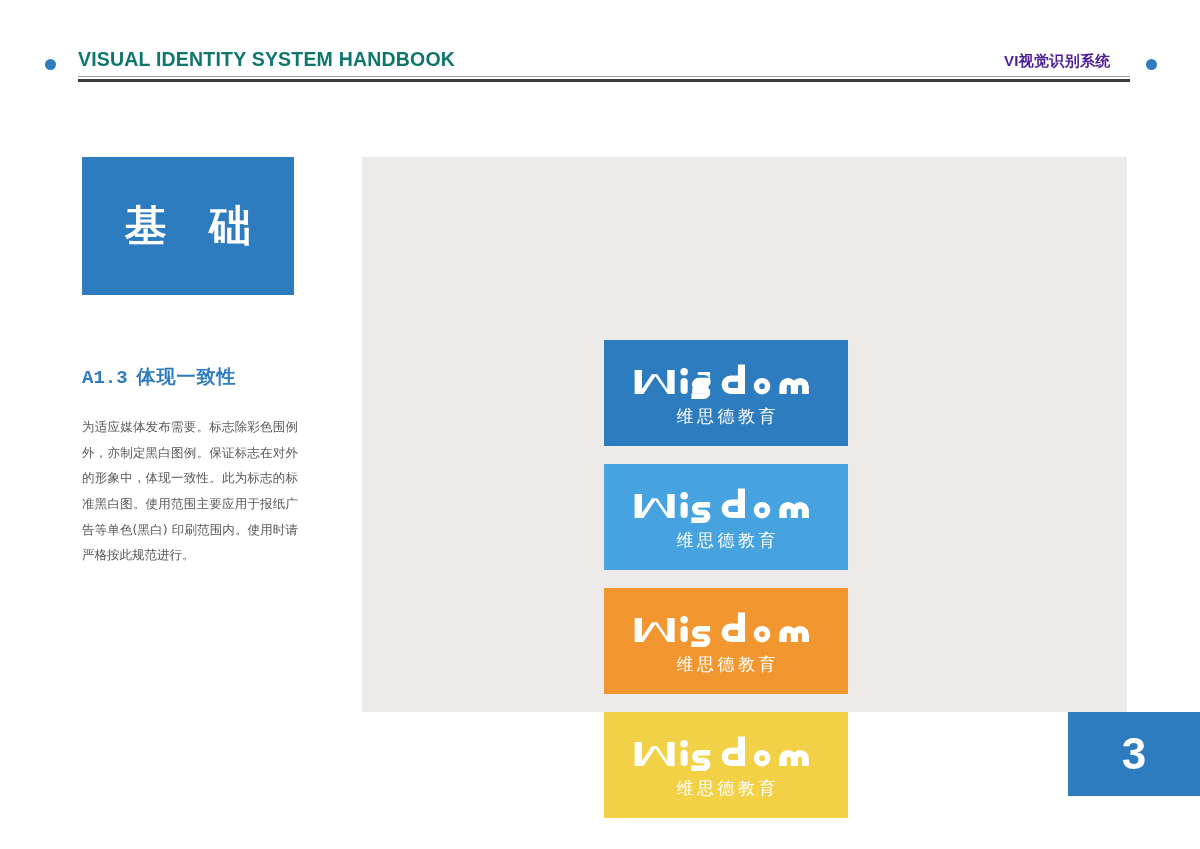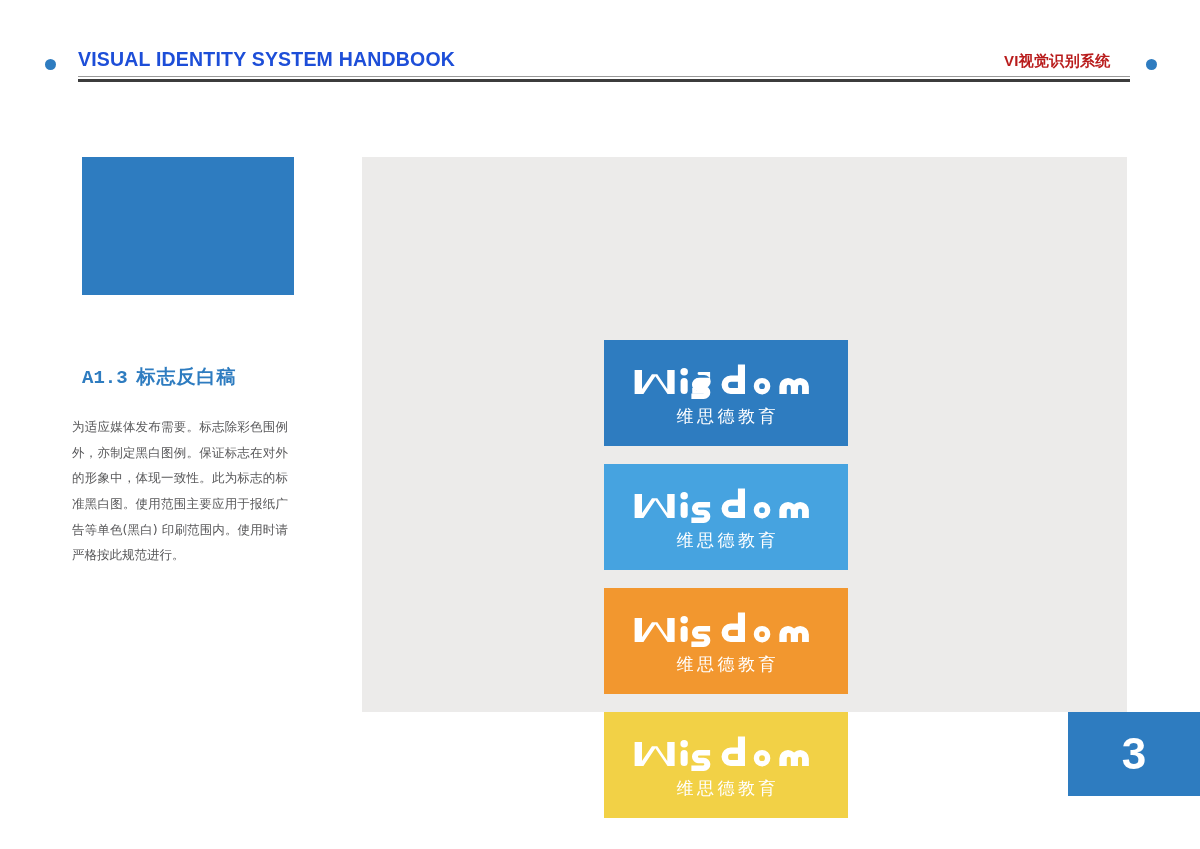--- a/index.html
+++ b/index.html
@@ -103,21 +103,21 @@
     font-weight: bold;
     color: #2E7CC0;
     white-space: nowrap;
     font-family: "DejaVu Sans", "Liberation Sans", sans-serif;
   }
   .section-heading .num { letter-spacing: 0px; font-family: Liberation Mono, monospace; }
   .section-heading .cn  { margin-left: 9px; letter-spacing: 1px; }
 
   .body-copy {
     position: absolute;
-    left: 72px;
+    left: 82px;
     top: 414px;
     width: 216px;
     font-size: 12.5px;
     line-height: 2.05;
     color: #58585a;
     text-align: justify;
     font-family: "DejaVu Sans", "Liberation Sans", sans-serif;
   }
 
   
@@ -189,32 +189,33 @@
     font-size: 44px;
     font-weight: bold;
     line-height: 1;
   }
 </style>
 </head>
 <body>
 
 <div class="header">
   <div class="hdr-dot left" style="background: rgb(46, 124, 192);"></div>
-  <div class="hdr-title" style="color: #1d4ed8;">VISUAL IDENTITY SYSTEM HANDBOOK</div>
-  <div class="hdr-subtitle" style="color: #b91c1c; text-align: center;">VI视觉识别系统</div>
+  <div class="hdr-title" style="color: #0f766e;">VISUAL IDENTITY SYSTEM HANDBOOK</div>
+  <div class="hdr-subtitle" style="color: #4c1d95; text-align: center;">VI视觉识别系统</div>
   <div class="hdr-dot right" style="background: rgb(46, 124, 192);"></div>
   <div class="hdr-rule-thin"></div>
   <div class="hdr-rule-thick"></div>
 </div>
 
 <div class="section-badge" style="background: rgb(46, 124, 192);">
+  <div class="line">基 础</div>
 </div>
 
 <div class="section-heading" style="color: rgb(46, 124, 192);">
-  <span class="num">A1.3</span><span class="cn">标志反白稿</span>
+  <span class="num">A1.3</span><span class="cn">体现一致性</span>
 </div>
 
 <div class="body-copy">为适应媒体发布需要。标志除彩色围例外，亦制定黑白图例。保证标志在对外的形象中，体现一致性。此为标志的标准黑白图。使用范围主要应用于报纸广告等单色(黑白) 印刷范围内。使用时请严格按此规范进行。</div>
 
 <div class="panel" style="background: rgb(236, 235, 234);"></div>
 
 <div class="swatch-grid">
 
   <div class="swatch" style="background: rgb(46, 124, 192);">
     <div class="lockup">

